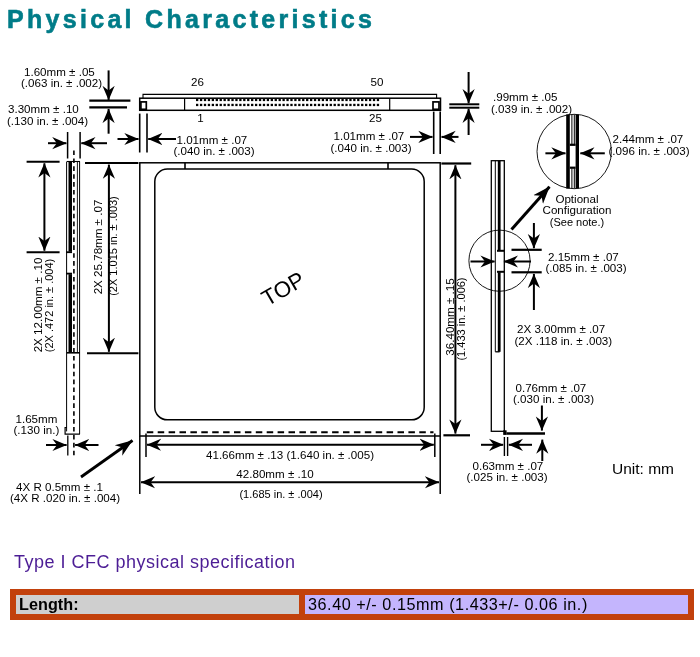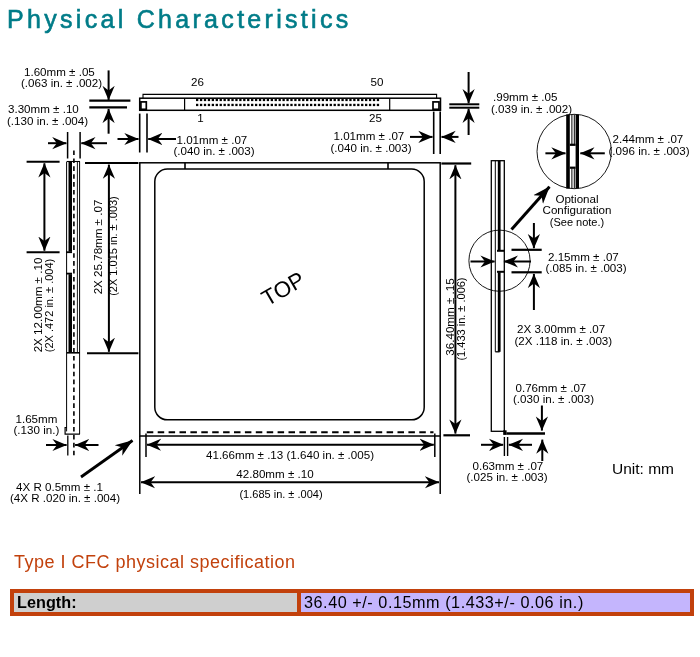--- a/index.html
+++ b/index.html
@@ -1,20 +1,20 @@
 <!DOCTYPE html>
 <html><head>
 <meta charset="utf-8">
 <style>
 html,body{margin:0;padding:0;background:#fff;width:700px;height:657px;overflow:hidden}
 body{position:relative;font-family:"Liberation Sans",sans-serif}
-.title{position:absolute;left:7px;top:4.5px;font-size:25px;font-weight:normal;color:#007c88;letter-spacing:3.3px;-webkit-text-stroke:0.6px #007c88}
-.caption{position:absolute;left:14px;top:552px;font-size:18px;letter-spacing:0.5px;color:#c2410c}
+.title{position:absolute;left:7px;top:4.5px;font-size:25px;font-weight:bold;color:#007c88;letter-spacing:3.3px;-webkit-text-stroke:0.6px #007c88}
+.caption{position:absolute;left:14px;top:552px;font-size:18px;letter-spacing:0.5px;color:#4c1d95}
 table.spec{position:absolute;left:10px;top:589px;border-collapse:collapse;table-layout:fixed;width:684px;font-size:16.2px}
-table.spec td{border:4px solid #c2410c;height:19px;padding:0 0 0 3px;white-space:nowrap;overflow:hidden}
+table.spec td{border:6px solid #c2410c;height:19px;padding:0 0 0 3px;white-space:nowrap;overflow:hidden}
 table.spec{border:2px solid #000}
 td.k{background:#cfcfcf;font-weight:bold;width:280px;letter-spacing:0.05px}
 td.v{background:#c4b5fd;letter-spacing:0.55px}
 </style>
 </head>
 <body>
 
 <div class="title">Physical Characteristics</div>
 
 <svg width="700" height="545" viewBox="0 0 700 545" style="position:absolute;left:0;top:0">

